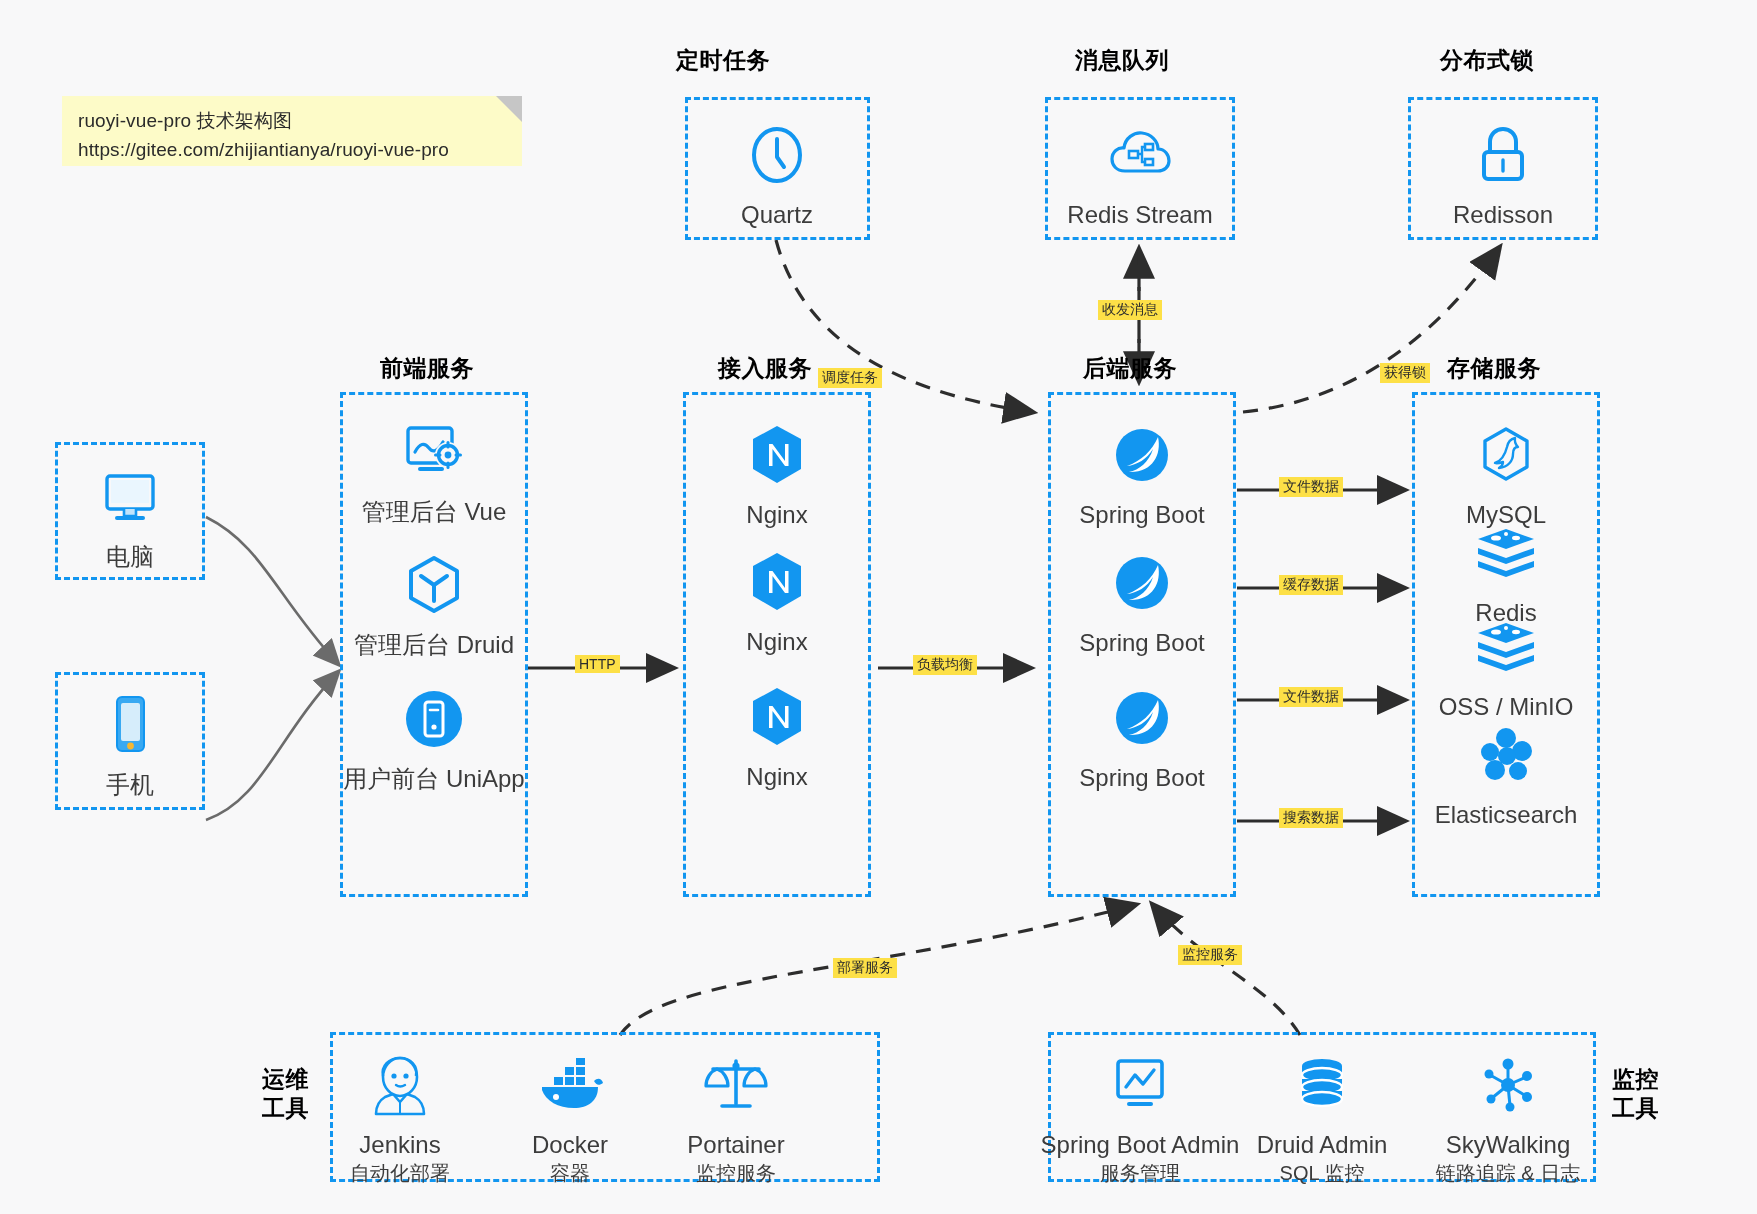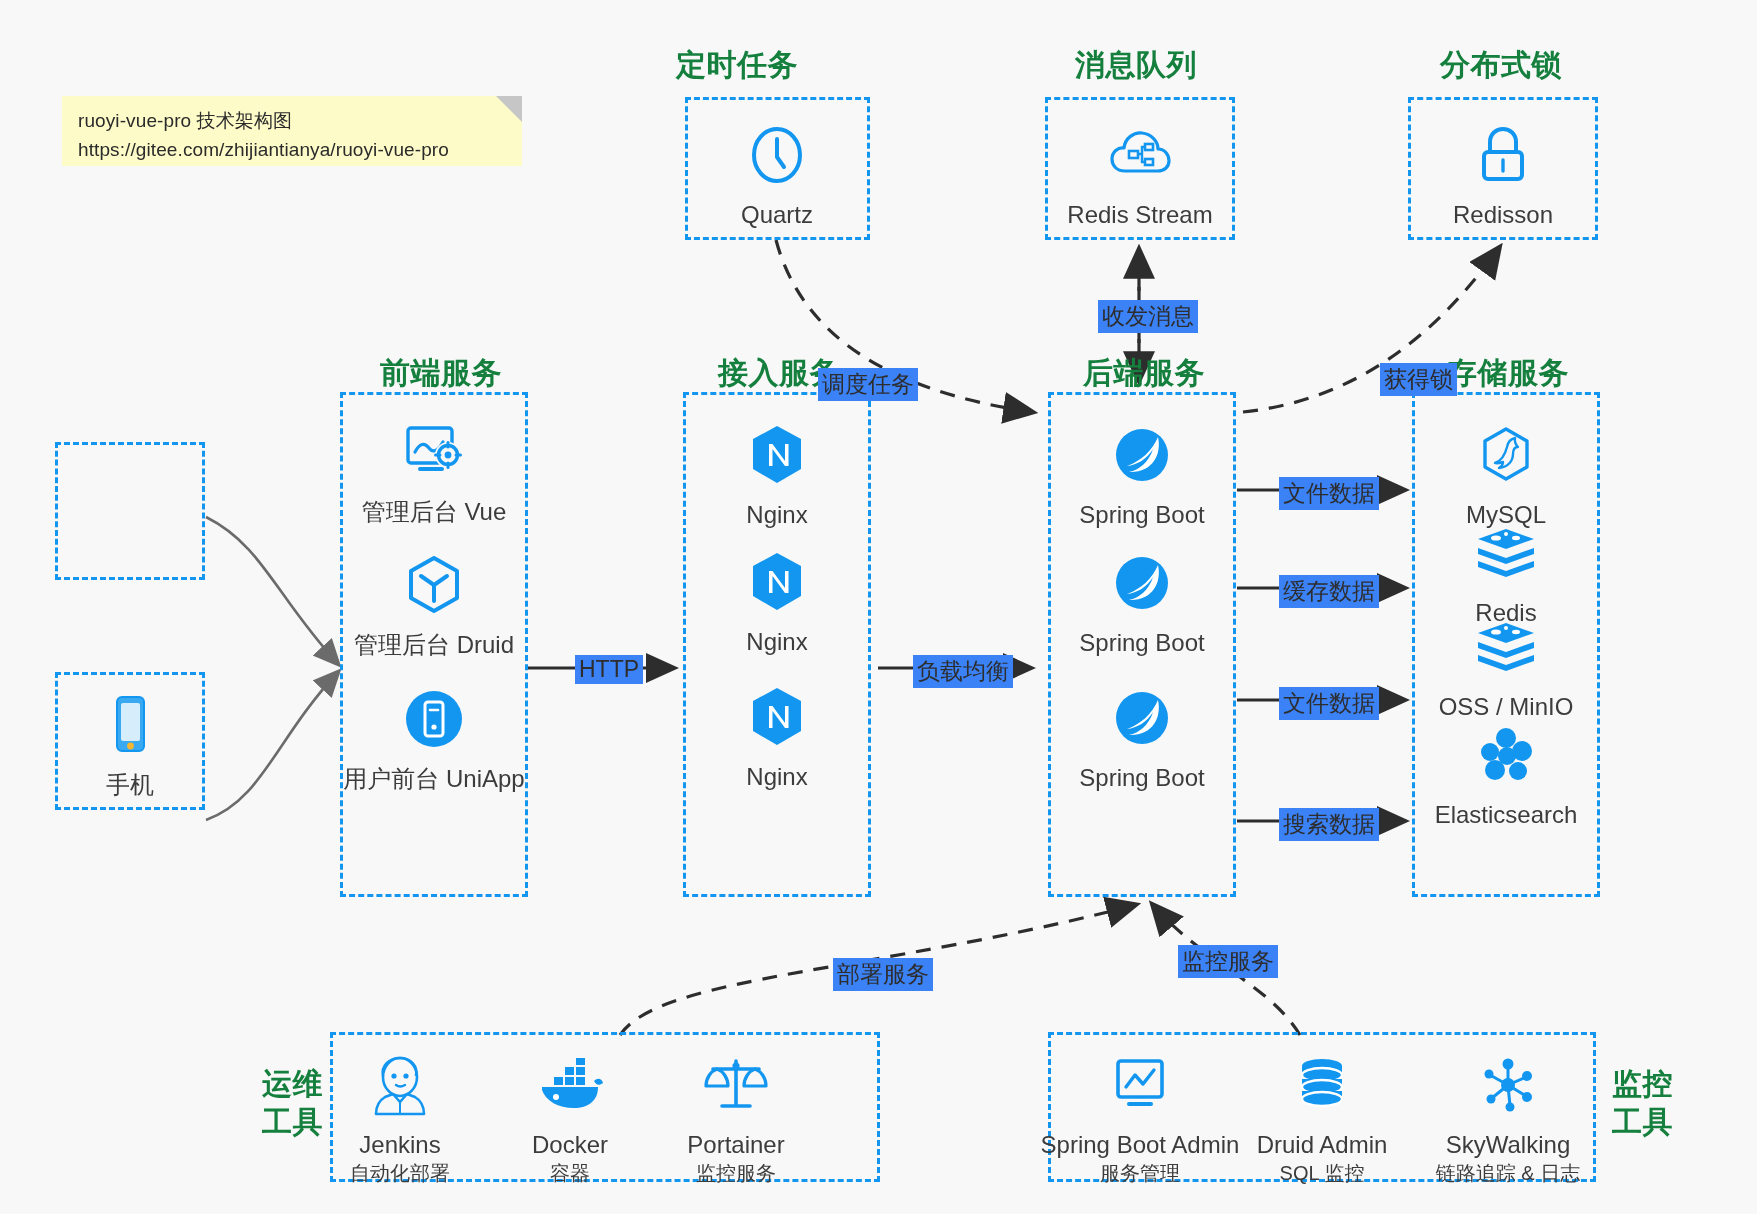--- a/index.html
+++ b/index.html
@@ -23,23 +23,23 @@
   .note .fold {
     position: absolute; right: 0; top: 0;
     width: 0; height: 0;
     border-top: 26px solid #c6c6c6;
     border-left: 26px solid transparent;
   }
 
   
   .cap {
     position: absolute;
-    color: #15803d;
+    color: #000000;
     font-weight: bold;
-    font-size: 30px;
+    font-size: 23px;
     white-space: nowrap;
     text-align: center;
     letter-spacing: .5px;
   }
   .cap.side { line-height: 1.28; }
 
   
   .dbox {
     position: absolute;
     border: 3px dashed #1296f0;
@@ -52,22 +52,22 @@
     font-size: 24px; color: #3c3c3c; margin-top: 7px;
     line-height: 1.3; white-space: nowrap;
   }
   .node .lbl2 { font-size: 20px; color: #3c3c3c; line-height: 1.3; white-space: nowrap; }
   .ic { height: 74px; display: flex; align-items: center; justify-content: center; }
   .ic svg { display: block; }
 
   
   .elabel {
     position: absolute;
-    font-size: 23px; color: #2d2d2d;
-    background: #3b82f6;
+    font-size: 14px; color: #2d2d2d;
+    background: #fde047;
     padding: 1px 4px;
     white-space: nowrap;
   }
 
   svg.layer {
     position: absolute; left: 0; top: 0;
     width: 1757px; height: 1214px;
     pointer-events: none;
   }
 </style>
@@ -157,20 +157,31 @@
     </div>
     <div class="lbl">Redisson</div>
   </div>
 
   <div class="cap" style="left:380px; top:353px;">前端服务</div>
   <div class="cap" style="left:718px; top:353px;">接入服务</div>
   <div class="cap" style="left:1083px; top:353px;">后端服务</div>
   <div class="cap" style="left:1447px; top:353px;">存储服务</div>
 
   <div class="dbox" style="left:55px; top:442px; width:150px; height:138px;"></div>
+  <div class="node" style="left:35px; top:460px; width:190px;">
+    <div class="ic">
+      <svg width="62" height="58" viewBox="0 0 62 58">
+        <rect x="8" y="8" width="46" height="33" rx="3" fill="none" stroke="#1296f0" stroke-width="3.4"></rect>
+        <rect x="12" y="12" width="38" height="23" fill="#eaf6fe"></rect>
+        <path d="M25 41 L25 48 L37 48 L37 41" fill="#bfe3fb" stroke="#1296f0" stroke-width="2.6" stroke-linejoin="round"></path>
+        <rect x="16" y="48" width="30" height="4" rx="2" fill="#1296f0"></rect>
+      </svg>
+    </div>
+    <div class="lbl">电脑</div>
+  </div>
 
   <div class="dbox" style="left:55px; top:672px; width:150px; height:138px;"></div>
   <div class="node" style="left:35px; top:688px; width:190px;">
     <div class="ic">
       <svg width="44" height="62" viewBox="0 0 44 62">
         <rect x="9" y="3" width="27" height="54" rx="5" fill="#39a9f2" stroke="#1296f0" stroke-width="2"></rect>
         <rect x="13" y="9" width="19" height="38" rx="2" fill="#d6edfb"></rect>
         <circle cx="22.5" cy="52" r="3.4" fill="#f5b731"></circle>
       </svg>
     </div>

